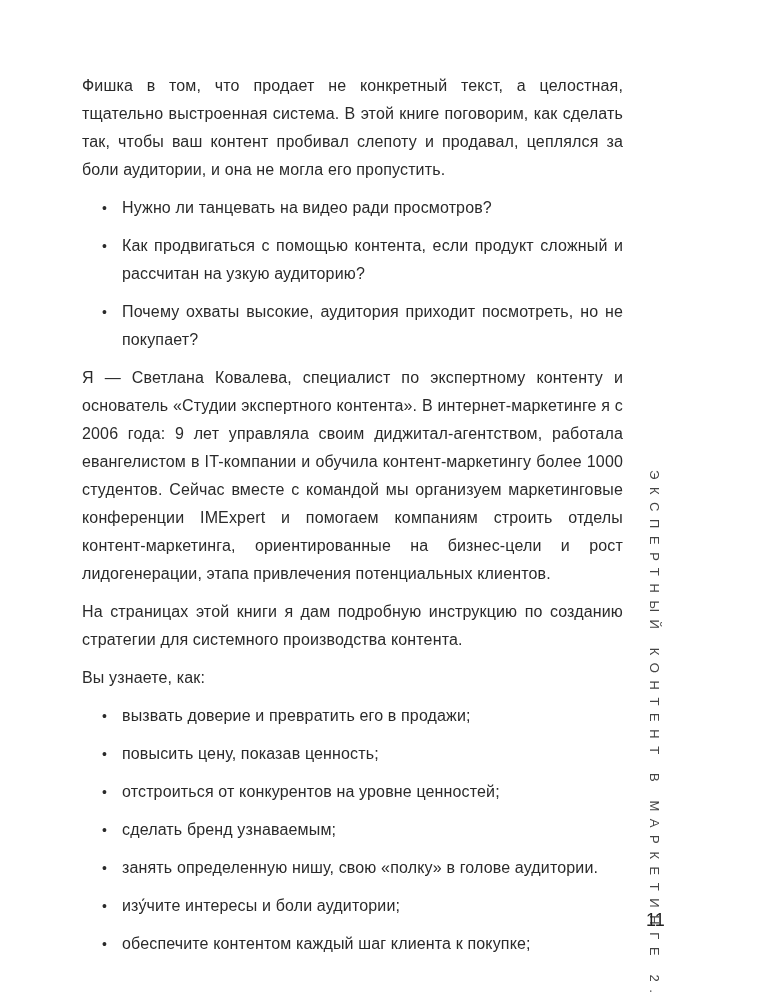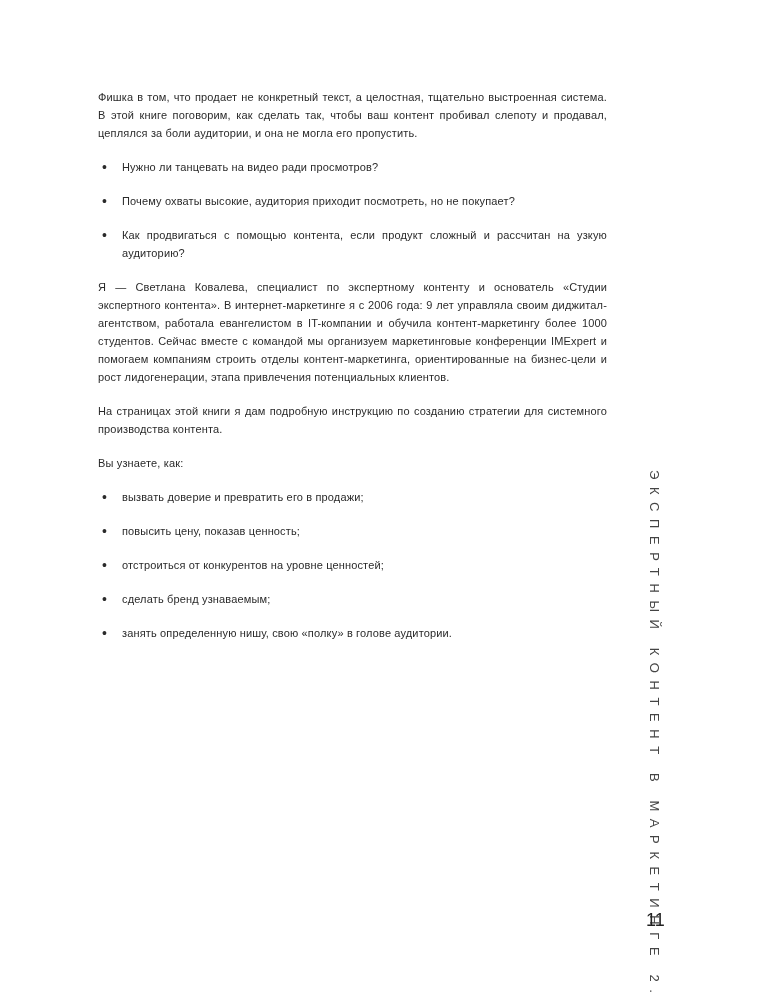--- a/index.html
+++ b/index.html
@@ -1,45 +1,50 @@
 <!DOCTYPE html>
 <html><head>
   <meta charset="utf-8">
   <style>
     html, body { margin: 0; padding: 0; background: #ffffff; }
     body { width: 759px; height: 1000px; position: relative; overflow: hidden;
       font-family: "Liberation Sans", "DejaVu Sans", sans-serif; color: #2a2a2a; }
     .page { position: absolute; left: 82px; top: 72px; width: 541px; }
-    p, li { font-size: 11px; line-height: 18px; margin: 16px; text-align: justify; letter-spacing: 0.15px; }
+    p, li { font-size: 16px; line-height: 28px; margin: 0; text-align: justify; letter-spacing: 0.15px; }
     p { margin-bottom: 10px; }
     ul { list-style: none; padding: 0; margin: 0 0 10px 0; }
     li { position: relative; padding-left: 20px; margin-left: 20px; margin-bottom: 10px; text-align: left; }
     li::before { content: "•"; position: absolute; left: 0; top: 0; font-size: 14px; }
     li.just { text-align: justify; }
     .running { position: absolute; left: 642px; top: 470px; width: 20px; height: 420px;
       writing-mode: vertical-rl; font-size: 13px; letter-spacing: 7.6px; color: #444;
       white-space: nowrap; text-transform: uppercase; }
     .folio { position: absolute; left: 646px; top: 910px; font-size: 18px; color: #222; }
   </style>
 </head>
 <body>
 
 <div class="page">
   <p>Фишка в том, что продает не конкретный текст, а целостная, тщательно выстроенная система. В этой книге поговорим, как сделать так, чтобы ваш контент пробивал слепоту и продавал, цеплялся за боли аудитории, и она не могла его пропустить.</p>
   <ul>
     <li>Нужно ли танцевать на видео ради просмотров?</li>
+    <li class="just">Как продвигаться с помощью контента, если продукт сложный и рассчитан на узкую аудиторию?</li>
     <li class="just">Почему охваты высокие, аудитория приходит посмотреть, но не покупает?</li>
-    <li class="just">Как продвигаться с помощью контента, если продукт сложный и рассчитан на узкую аудиторию?</li>
   </ul>
   <p>Я — Светлана Ковалева, специалист по экспертному контенту и основатель «Студии экспертного контента». В интернет-маркетинге я с 2006 года: 9 лет управляла своим диджитал-агентством, работала евангелистом в IT-компании и обучила контент-маркетингу более 1000 студентов. Сейчас вместе с командой мы организуем маркетинговые конференции IMExpert и помогаем компаниям строить отделы контент-маркетинга, ориентированные на бизнес-цели и рост лидогенерации, этапа привлечения потенциальных клиентов.</p>
   <p>На страницах этой книги я дам подробную инструкцию по созданию стратегии для системного производства контента.</p>
   <p>Вы узнаете, как:</p>
   <ul>
     <li>вызвать доверие и превратить его в продажи;</li>
     <li>повысить цену, показав ценность;</li>
     <li>отстроиться от конкурентов на уровне ценностей;</li>
     <li>сделать бренд узнаваемым;</li>
     <li>занять определенную нишу, свою «полку» в голове аудитории.</li>
   </ul>
+  <ul>
+    <li>изу́чите интересы и боли аудитории;</li>
+    <li>обеспечите контентом каждый шаг клиента к покупке;</li>
+
+  </ul>
 </div>
 
 <div class="running">Экспертный контент в маркетинге 2.0</div>
 <div class="folio">11</div>
 
 </body></html>

